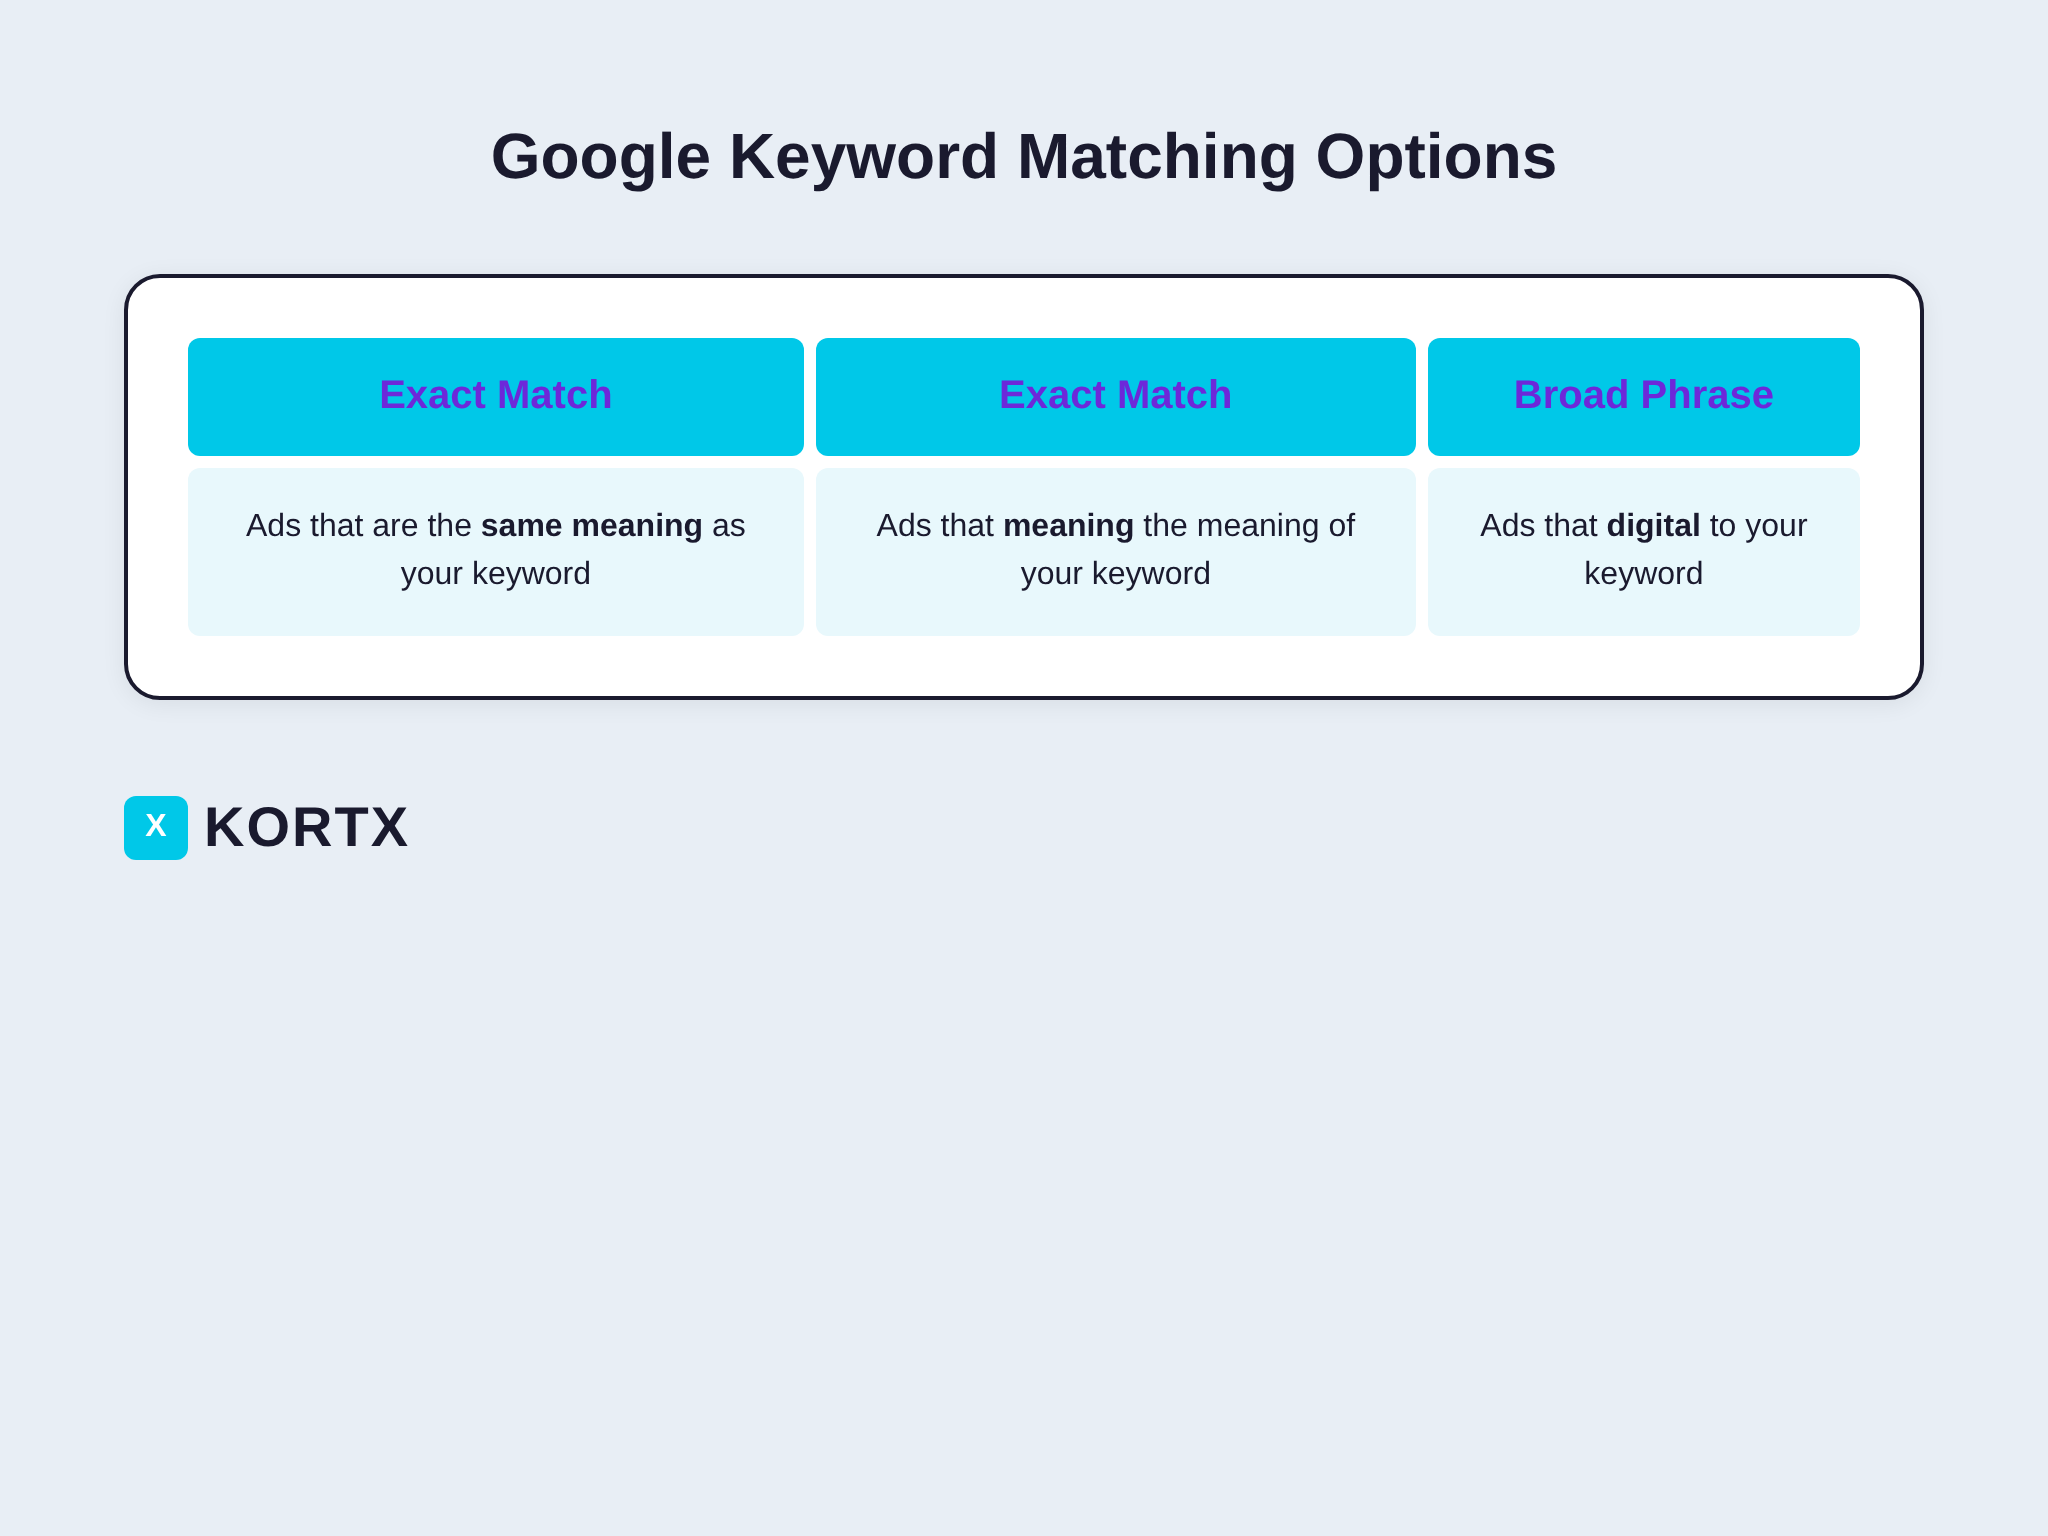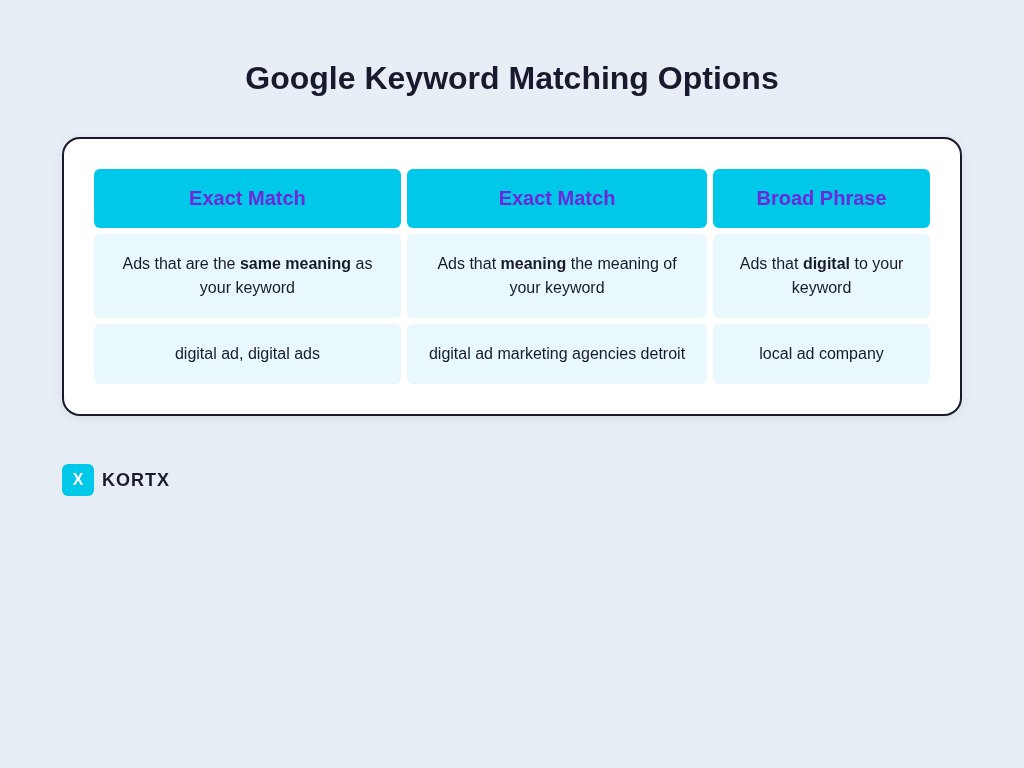--- a/index.html
+++ b/index.html
@@ -85,21 +85,21 @@
       font-size: 16px;
       width: 32px;
       height: 32px;
       border-radius: 6px;
       display: flex;
       align-items: center;
       justify-content: center;
     }
 
     .logo-text {
-      font-size: 18px;
+      font-size: 28px;
       font-weight: 800;
       color: #1a1a2e;
       letter-spacing: 1px;
     }
   </style>
 </head>
 <body>
 
 <h1 class="page-title">Google Keyword Matching Options</h1>
 
@@ -111,25 +111,20 @@
         <th class="header-cell">Exact Match</th>
         <th class="header-cell">Broad Phrase</th>
       </tr>
     </thead>
     <tbody id="table-body">
     <tr>
           <td class="data-cell">Ads that are the <b>same meaning</b> as your keyword</td>
           <td class="data-cell">Ads that <b>meaning</b> the meaning of your keyword</td>
           <td class="data-cell">Ads that <b>digital</b> to your keyword</td>
         </tr>
-        <tr>
-          <td class="data-cell">digital ad, digital ads</td>
-          <td class="data-cell">digital ad marketing agencies detroit</td>
-          <td class="data-cell">local ad company</td>
-        </tr>
       </tbody>
   </table>
 </div>
 
 <div class="logo-area">
   <div class="logo-icon">
     <span>X</span>
   </div>
   <span class="logo-text">KORTX</span>
 </div>

